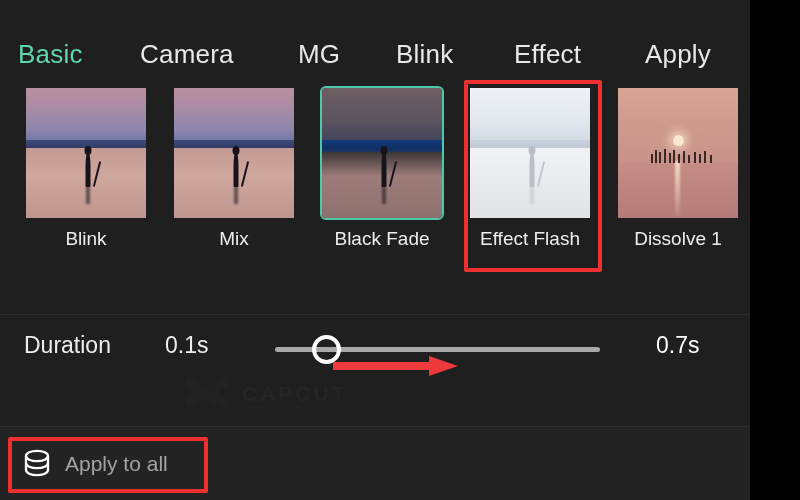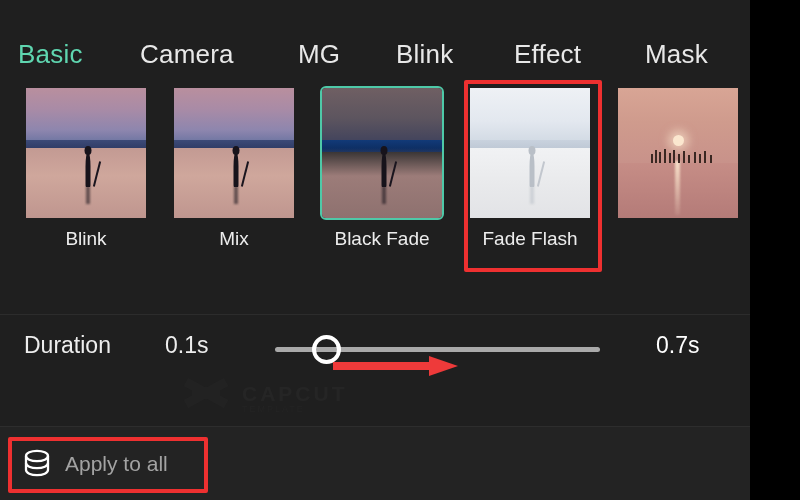--- a/index.html
+++ b/index.html
@@ -178,21 +178,21 @@
 <body>
 
 <div id="app">
 
   <div id="tabbar">
     <div class="tab active" id="tab0">Basic</div>
     <div class="tab" id="tab1">Camera</div>
     <div class="tab" id="tab2">MG</div>
     <div class="tab" id="tab3">Blink</div>
     <div class="tab" id="tab4">Effect</div>
-    <div class="tab" id="tab5">Mask</div>
+    <div class="tab" id="tab5">Apply</div>
   </div>
 
   <div id="strip">
 
     <div class="cell" style="left:13px">
       <div class="thumb">
         <div class="ph phA">
           <div class="sky"></div>
             <div class="band"></div>
             <div class="water"></div>
@@ -236,21 +236,21 @@
       <div class="thumb">
         <div class="ph phC">
           <div class="sky"></div>
             <div class="band"></div>
             <div class="water"></div>
           <div class="person"></div>
             <div class="paddle"></div>
             <div class="refl"></div>
         </div>
       </div>
-      <div class="caption">Fade Flash</div>
+      <div class="caption">Effect Flash</div>
     </div>
 
     <div class="cell" style="left:605px">
       <div class="thumb">
         <div class="ph phD">
           <div class="sky"></div>
             <div class="water"></div>
           <div class="sun"></div>
             <div class="sunrefl"></div>
           <div class="poles">
@@ -263,20 +263,21 @@
             <i style="left:43%;height:9px"></i>
               <i style="left:51%;height:12px"></i>
             <i style="left:58%;height:8px"></i>
               <i style="left:66%;height:11px"></i>
             <i style="left:74%;height:9px"></i>
               <i style="left:82%;height:12px"></i>
             <i style="left:90%;height:8px"></i>
           </div>
         </div>
       </div>
+      <div class="caption">Dissolve 1</div>
     </div>
 
   </div>
 
   <div id="flash-annot"></div>
 
   <div id="divider-top"></div>
 
   <div id="duration-row">
     <div id="duration-label">Duration</div>

